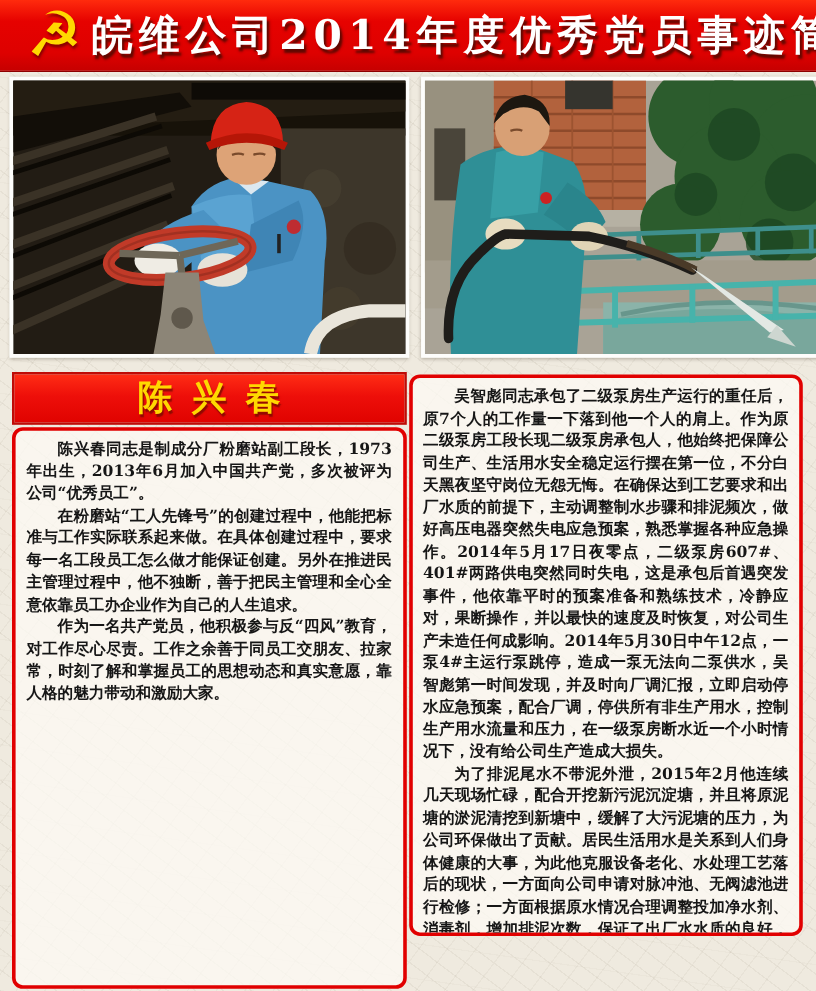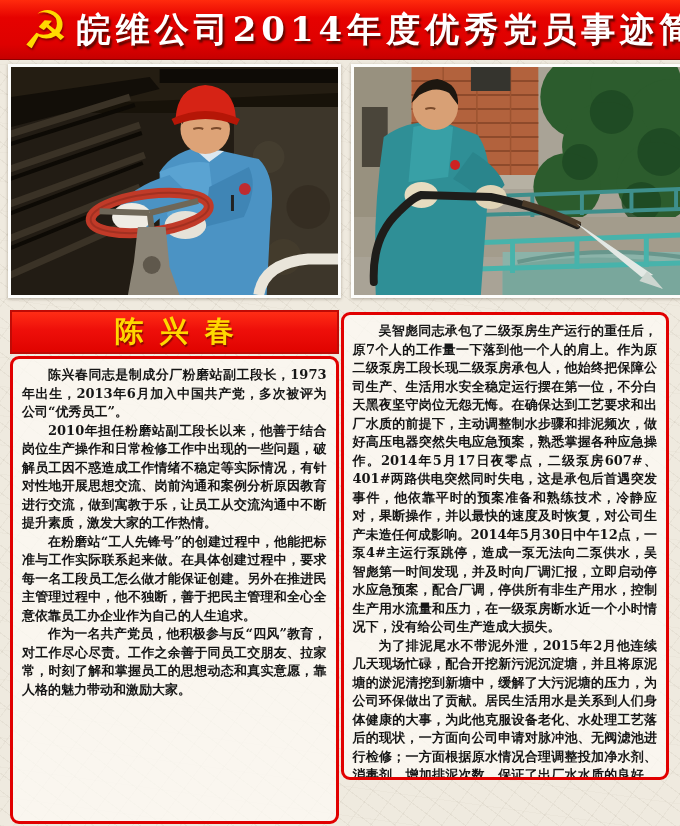--- a/index.html
+++ b/index.html
@@ -230,21 +230,20 @@
   </div>
 
   <div class="columns">
 
     <div class="profile">
       <div class="name-banner">
         <span>陈兴春</span>
       </div>
       <div class="bio-box">
         <p>陈兴春同志是制成分厂粉磨站副工段长，1973年出生，2013年6月加入中国共产党，多次被评为公司“优秀员工”。</p>
-        <p>2010年担任粉磨站副工段长以来，他善于结合岗位生产操作和日常检修工作中出现的一些问题，破解员工因不惑造成工作情绪不稳定等实际情况，有针对性地开展思想交流、岗前沟通和案例分析原因教育进行交流，做到寓教于乐，让员工从交流沟通中不断提升素质，激发大家的工作热情。</p>
         <p>在粉磨站“工人先锋号”的创建过程中，他能把标准与工作实际联系起来做。在具体创建过程中，要求每一名工段员工怎么做才能保证创建。另外在推进民主管理过程中，他不独断，善于把民主管理和全心全意依靠员工办企业作为自己的人生追求。</p>
         <p>作为一名共产党员，他积极参与反“四风”教育，对工作尽心尽责。工作之余善于同员工交朋友、拉家常，时刻了解和掌握员工的思想动态和真实意愿，靠人格的魅力带动和激励大家。</p>
       </div>
     </div>
 
     <div class="profile">
       <div class="bio-box">
         <p>吴智彪同志承包了二级泵房生产运行的重任后，原7个人的工作量一下落到他一个人的肩上。作为原二级泵房工段长现二级泵房承包人，他始终把保障公司生产、生活用水安全稳定运行摆在第一位，不分白天黑夜坚守岗位无怨无悔。在确保达到工艺要求和出厂水质的前提下，主动调整制水步骤和排泥频次，做好高压电器突然失电应急预案，熟悉掌握各种应急操作。2014年5月17日夜零点，二级泵房607#、401#两路供电突然同时失电，这是承包后首遇突发事件，他依靠平时的预案准备和熟练技术，冷静应对，果断操作，并以最快的速度及时恢复，对公司生产未造任何成影响。2014年5月30日中午12点，一泵4#主运行泵跳停，造成一泵无法向二泵供水，吴智彪第一时间发现，并及时向厂调汇报，立即启动停水应急预案，配合厂调，停供所有非生产用水，控制生产用水流量和压力，在一级泵房断水近一个小时情况下，没有给公司生产造成大损失。</p>
         <p>为了排泥尾水不带泥外泄，2015年2月他连续几天现场忙碌，配合开挖新污泥沉淀塘，并且将原泥塘的淤泥清挖到新塘中，缓解了大污泥塘的压力，为公司环保做出了贡献。居民生活用水是关系到人们身体健康的大事，为此他克服设备老化、水处理工艺落后的现状，一方面向公司申请对脉冲池、无阀滤池进行检修；一方面根据原水情况合理调整投加净水剂、消毒剂，增加排泥次数，保证了出厂水水质的良好，皖维自备水厂获得了巢湖市卫生监督所授予2014-2015度先进单位称号。</p>
       </div>

